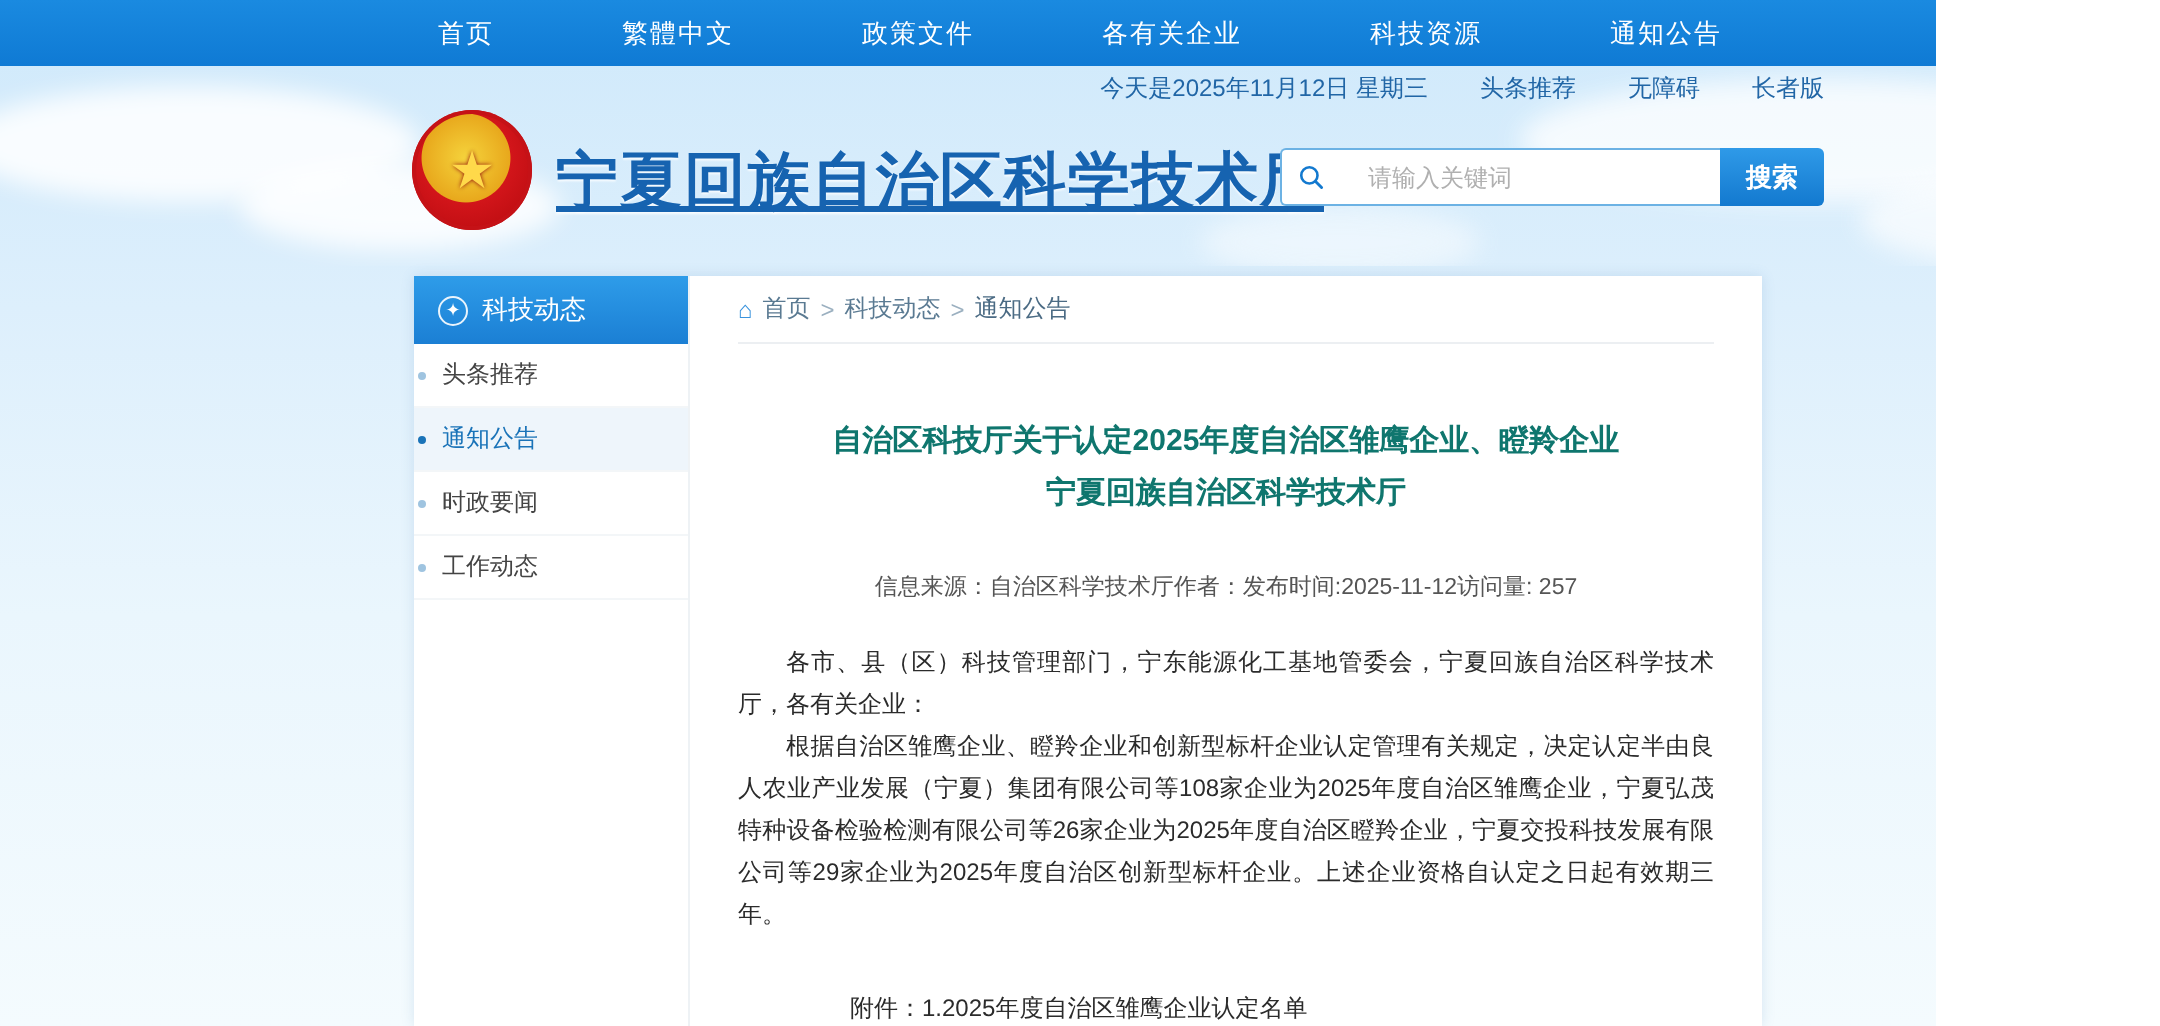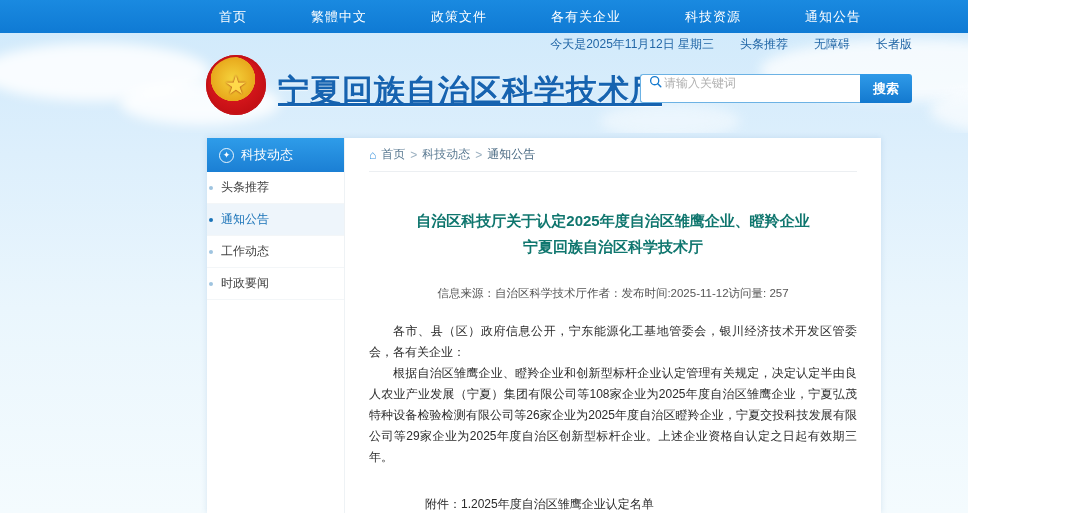--- a/index.html
+++ b/index.html
@@ -118,23 +118,23 @@
     align-items: center;
     z-index: 5;
   }
   .searchbox {
     width: 220px; height: 29px;
     background: #ffffff;
     border: 1px solid #6cb2e4;
     border-right: none;
     border-radius: 3px 0 0 3px;
     display: flex;
-    align-items: flex-start;
+    align-items: center;
     padding: 0 8px;
-    gap: 0;
+    gap: 20px;
   }
   .searchbox svg { flex: 0 0 auto; }
   .searchbox input {
     border: none;
     outline: none;
     width: 100%;
     font-size: 12px;
     color: #333;
     font-family: "Liberation Sans", sans-serif;
     background: transparent;
@@ -316,25 +316,25 @@
       <div class="side-item">
         <span class="dot"></span>
         <span>头条推荐</span>
       </div>
       <div class="side-item active">
         <span class="dot"></span>
         <span>通知公告</span>
       </div>
       <div class="side-item">
         <span class="dot"></span>
-        <span>工作动态</span>
+        <span>时政要闻</span>
       </div>
       <div class="side-item">
         <span class="dot"></span>
-        <span>时政要闻</span>
+        <span>工作动态</span>
       </div>
     </div>
 
     <div class="main">
 
       <div class="crumb">
         <span class="home-icon">⌂</span>
         <span class="cr">首页</span>
         <span class="sep">&gt;</span>
         <span class="cr">科技动态</span>
@@ -348,21 +348,21 @@
       </div>
 
       <div class="doc-meta">
         <span>信息来源：自治区科学技术厅</span>
         <span>作者：</span>
         <span>发布时间:2025-11-12</span>
         <span>访问量: 257</span>
       </div>
 
       <div class="doc-body">
-        <p class="indent">各市、县（区）政府信息公开，宁东能源化工基地管委会，银川经济技术开发区管委会，各有关企业：</p>
+        <p class="indent">各市、县（区）科技管理部门，宁东能源化工基地管委会，宁夏回族自治区科学技术厅，各有关企业：</p>
         <p class="indent">根据自治区雏鹰企业、瞪羚企业和创新型标杆企业认定管理有关规定，决定认定半由良人农业产业发展（宁夏）集团有限公司等108家企业为2025年度自治区雏鹰企业，宁夏弘茂特种设备检验检测有限公司等26家企业为2025年度自治区瞪羚企业，宁夏交投科技发展有限公司等29家企业为2025年度自治区创新型标杆企业。上述企业资格自认定之日起有效期三年。</p>
       </div>
 
       <div class="attach">
         <div>附件：1.2025年度自治区雏鹰企业认定名单</div>
 
       </div>
 
     </div>
   </div>

